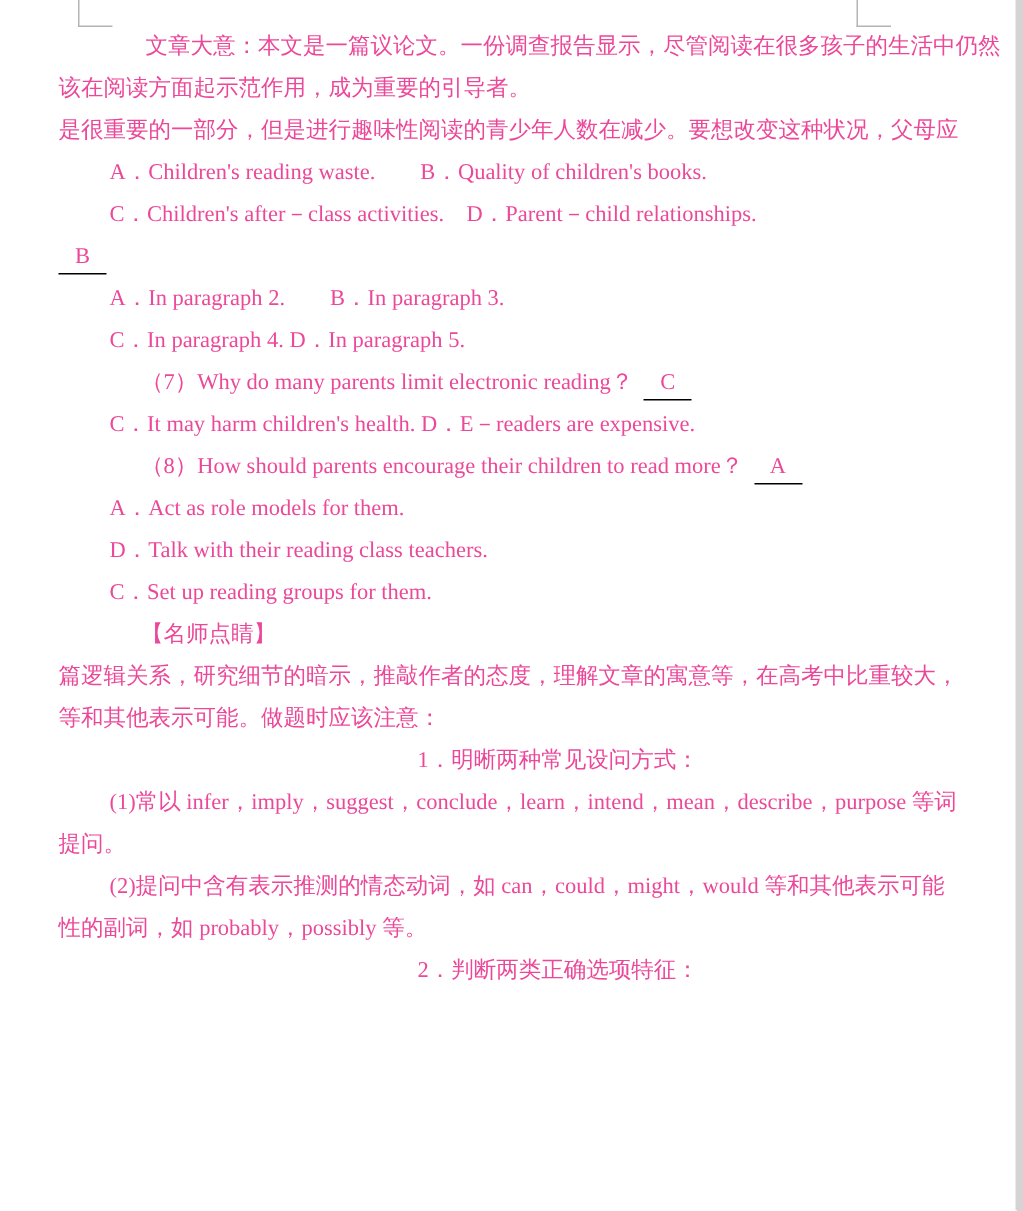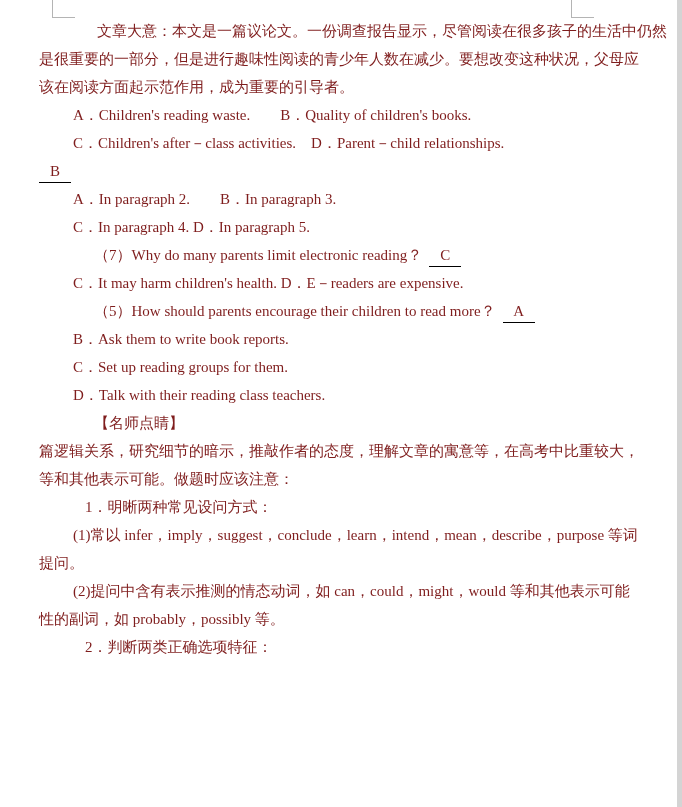--- a/index.html
+++ b/index.html
@@ -8,21 +8,21 @@
     background: #ffffff;
   }
   .page {
     position: relative;
     width: 682px;
     height: 807px;
     background: #ffffff;
     overflow: hidden;
     font-family: "Liberation Serif", "DejaVu Serif", serif;
     font-size: 15px;
-    color: #7f1d1d;
+    color: #ec4899;
   }
   
   .crop-mark {
     position: absolute;
     top: 0;
     width: 22px;
     height: 17px;
     border-left: 1px solid var(--mark, #b4b4b4);
     border-bottom: 1px solid var(--mark, #b4b4b4);
   }
@@ -43,21 +43,21 @@
     top: 17px;
     width: 620px;
   }
   .line {
     height: 28px;
     line-height: 28px;
     white-space: pre;
   }
   .line.first { padding-left: 58px; }  
   .line.q     { padding-left: 55px; }  
-  .line.num   { padding-left: 46px; }  
+  .line.num   { padding-left: 46px; text-align: center; }  
   .line.opt   { padding-left: 34px; }  
   .answer-blank {
     display: inline-block;
     min-width: 32px;
     text-align: center;
     border-bottom: 1px solid #000000;
     height: 21px;
     line-height: 21px;
     margin-left: 7px;
     vertical-align: baseline;
@@ -65,33 +65,33 @@
   .answer-blank:first-child { margin-left: 0; }
 </style>
 </head>
 <body>
 
 <div class="page">
   <div class="crop-mark left"></div>
   <div class="crop-mark right"></div>
   <div class="content">
       <div class="line first"><span>文章大意：本文是一篇议论文。一份调查报告显示，尽管阅读在很多孩子的生活中仍然</span></div>
+      <div class="line none"><span>该在阅读方面起示范作用，成为重要的引导者。</span></div>
       <div class="line none"><span>是很重要的一部分，但是进行趣味性阅读的青少年人数在减少。要想改变这种状况，父母应</span></div>
-      <div class="line none"><span>该在阅读方面起示范作用，成为重要的引导者。</span></div>
       <div class="line opt"><span>A．Children's reading waste.　　B．Quality of children's books.</span></div>
       <div class="line opt"><span>C．Children's after－class activities.　D．Parent－child relationships.</span></div>
       <div class="line none"><span class="answer-blank">B</span></div>
       <div class="line opt"><span>A．In paragraph 2.　　B．In paragraph 3.</span></div>
       <div class="line opt"><span>C．In paragraph 4. D．In paragraph 5.</span></div>
       <div class="line q"><span>（7）Why do many parents limit electronic reading？</span><span class="answer-blank">C</span></div>
       <div class="line opt"><span>C．It may harm children's health. D．E－readers are expensive.</span></div>
-      <div class="line q"><span>（5）How should parents encourage their children to read more？</span><span class="answer-blank">A</span></div>
-      <div class="line opt"><span>B．Ask them to write book reports.</span></div>
+      <div class="line q"><span>（8）How should parents encourage their children to read more？</span><span class="answer-blank">A</span></div>
+      <div class="line opt"><span>A．Act as role models for them.</span></div>
+      <div class="line opt"><span>D．Talk with their reading class teachers.</span></div>
       <div class="line opt"><span>C．Set up reading groups for them.</span></div>
-      <div class="line opt"><span>D．Talk with their reading class teachers.</span></div>
       <div class="line q"><span>【名师点睛】</span></div>
       <div class="line none"><span>篇逻辑关系，研究细节的暗示，推敲作者的态度，理解文章的寓意等，在高考中比重较大，</span></div>
       <div class="line none"><span>等和其他表示可能。做题时应该注意：</span></div>
       <div class="line num"><span>1．明晰两种常见设问方式：</span></div>
       <div class="line opt"><span>(1)常以 infer，imply，suggest，conclude，learn，intend，mean，describe，purpose 等词</span></div>
       <div class="line none"><span>提问。</span></div>
       <div class="line opt"><span>(2)提问中含有表示推测的情态动词，如 can，could，might，would 等和其他表示可能</span></div>
       <div class="line none"><span>性的副词，如 probably，possibly 等。</span></div>
       <div class="line num"><span>2．判断两类正确选项特征：</span></div>
     </div>

